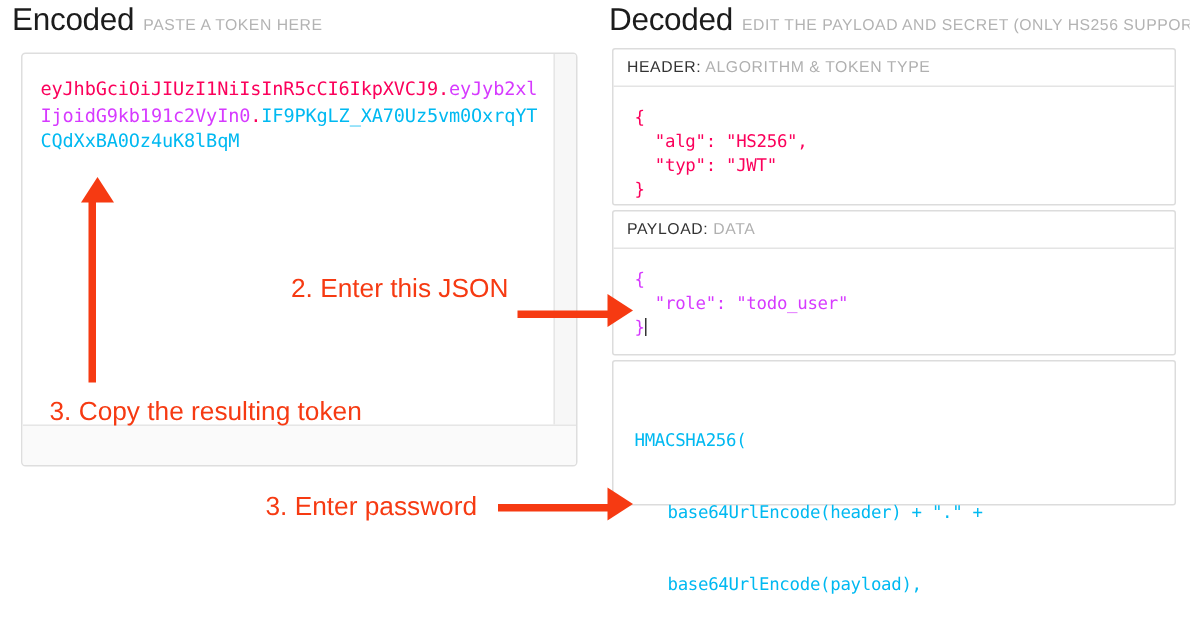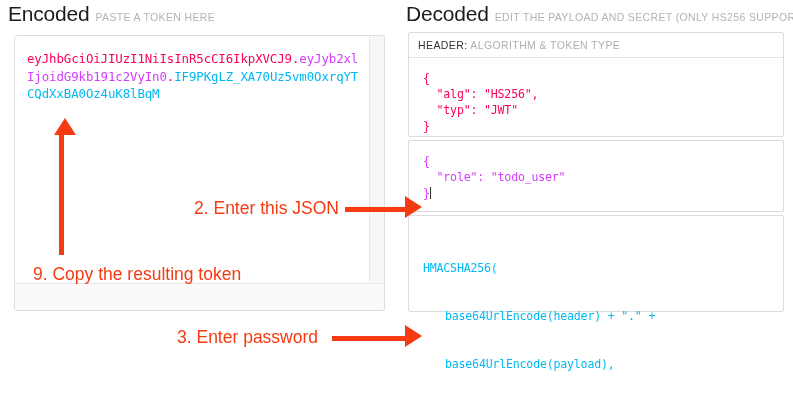--- a/index.html
+++ b/index.html
@@ -225,20 +225,24 @@
           <span class="lbl-strong">HEADER:</span>
           <span class="lbl-soft">ALGORITHM &amp; TOKEN TYPE</span>
         </div>
         <div class="dec-body body-header">{
   "alg": "HS256",
   "typ": "JWT"
 }</div>
       </div>
 
       <div class="dec-section">
+        <div class="dec-label">
+          <span class="lbl-strong">PAYLOAD:</span>
+          <span class="lbl-soft">DATA</span>
+        </div>
         <div class="dec-body body-payload"><span>{
   "role": "todo_user"
 }</span><span class="caret"></span></div>
       </div>
 
       <div class="dec-section">
         <div class="dec-body body-sig">
           <span class="sig-line">HMACSHA256(</span>
           <span class="sig-line sig-indent">base64UrlEncode(header) + "." +</span>
           <span class="sig-line sig-indent">base64UrlEncode(payload),</span>
@@ -246,25 +250,25 @@
           
         </div>
       </div>
 
     </div>
   </div>
 </div>
 
 <div class="annotations">
 
-  <div class="anno-text" style="left:194px; top:198px;">2. Enter this JSON</div>
+  <div class="anno-text" style="left:194px; top:182px;">2. Enter this JSON</div>
   <div class="anno-line-h" style="left:345px; top:207px; width:62px;"></div>
   <div class="anno-head-right" style="left:405px; top:196px;"></div>
 
-  <div class="anno-text" style="left:33px; top:264px;">9. Copy the resulting token</div>
+  <div class="anno-text" style="left:33px; top:264px;">3. Copy the resulting token</div>
   <div class="anno-line-v" style="left:59px; top:133px; height:122px;"></div>
   <div class="anno-head-up" style="left:54px; top:118px;"></div>
 
   <div class="anno-text" style="left:177px; top:327px;">3. Enter password</div>
   <div class="anno-line-h" style="left:332px; top:336px; width:75px;"></div>
   <div class="anno-head-right" style="left:405px; top:325px;"></div>
 
 </div>
 
 </body></html>

